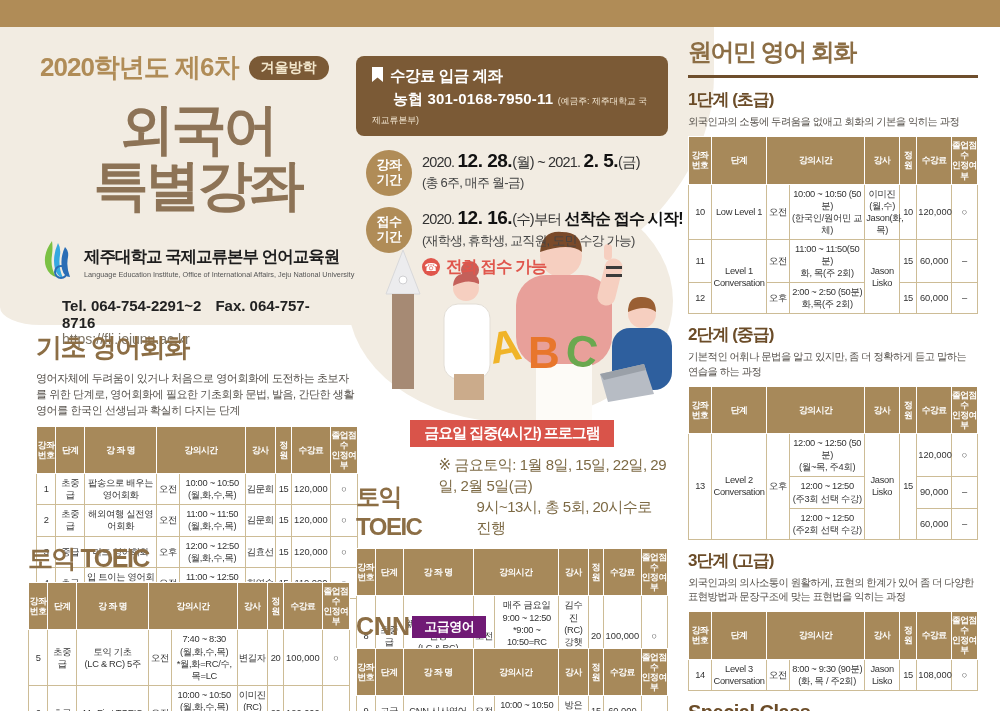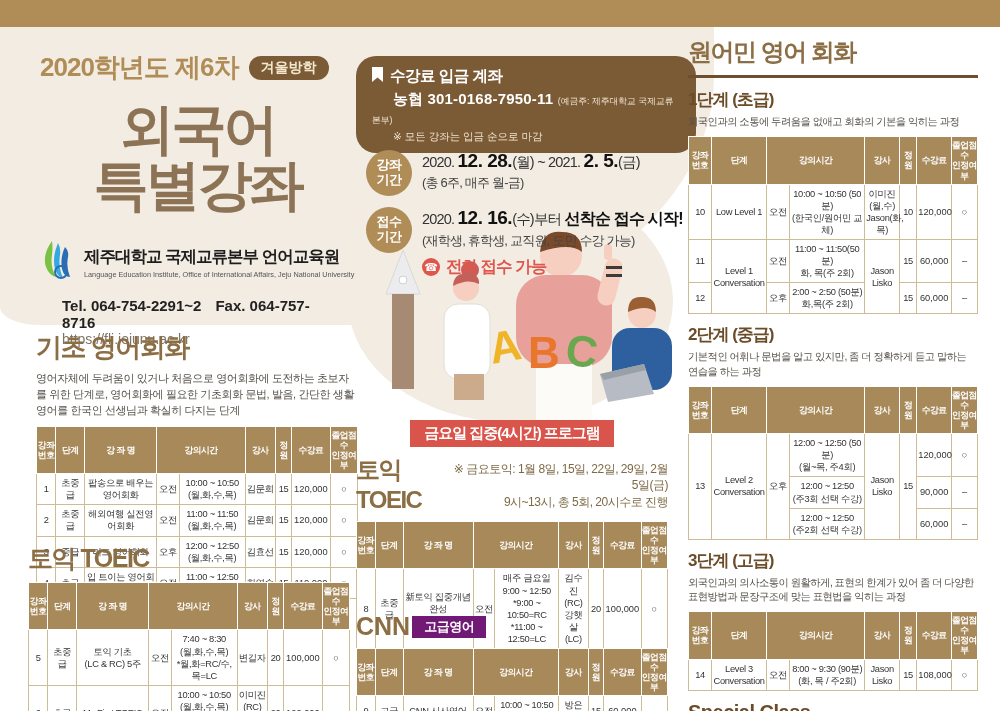--- a/index.html
+++ b/index.html
@@ -20,21 +20,21 @@
   .season-badge { background:#7b5a36; color:#f3e7cc; border-radius:16px; padding:3px 12px; font-size:14px; font-weight:700; white-space:nowrap; }
   .main-title { text-align:center; font-size:55px; font-weight:800; color:#8d7356; line-height:1.02; letter-spacing:-3px; margin-top:16px; }
   .org-row { display:flex; align-items:center; gap:8px; margin-top:26px; }
   .org-kr { font-size:16.5px; font-weight:800; color:#1d1d1d; letter-spacing:-1px; }
   .org-en { font-size:7.3px; color:#555; margin-top:2px; }
   .tel-row { margin-top:12px; font-size:15px; font-weight:700; color:#222; padding-left:22px; }
   .tel-row span { margin-right:14px; }
   .url-row { font-size:14px; color:#7d7465; padding-left:22px; }
 
   
-  .acct { position:absolute; left:356px; top:56px; width:340px; background:#7b5a36; border-radius:20px; padding:10px 16px 9px; color:#fff; }
+  .acct { position:absolute; left:356px; top:56px; width:312px; background:#7b5a36; border-radius:8px; padding:10px 16px 9px; color:#fff; }
   .acct-title-row { display:flex; align-items:center; gap:7px; font-size:15.5px; font-weight:800; letter-spacing:-0.5px; }
   .acct-line { margin-top:3px; }
   .acct-bank { font-size:15px; font-weight:800; margin-left:21px; }
   .acct-num { font-size:15px; font-weight:800; letter-spacing:0.2px; }
   .acct-holder { font-size:8.8px; color:#f0e4cf; }
   .acct-note { font-size:10.5px; color:#f0e4cf; margin-top:3px; margin-left:21px; }
 
   
   .periods { position:absolute; left:366px; top:150px; width:302px; }
   .period-row { display:flex; gap:10px; margin-bottom:11px; }
@@ -67,21 +67,21 @@
   .sec-toeic { position:absolute; left:28px; top:542px; width:322px; }
   .sec-toeic .sec-title { font-size:25px; }
 
   
   .friday { position:absolute; left:356px; top:420px; width:312px; }
   .banner-wrap { text-align:center; }
   .banner { display:inline-block; background:#d9544a; color:#fff; font-size:15px; font-weight:800;
             padding:4px 14px; letter-spacing:-1px; }
   .friday-head { display:flex; align-items:flex-end; justify-content:space-between; margin-top:7px; }
   .friday-head .sec-title { font-size:24px; }
-  .friday-note { font-size:12px; color:#7d6a45; line-height:1.4; letter-spacing:-0.5px; text-align:right; padding-bottom:3px; }
+  .friday-note { font-size:15px; color:#7d6a45; line-height:1.4; letter-spacing:-0.5px; text-align:left; padding-bottom:3px; }
 
   
   .cnn { position:absolute; left:356px; top:612px; width:312px; }
   .cnn-head { display:flex; align-items:center; gap:2px; }
   .cnn-head .sec-title { font-size:25px; letter-spacing:0; }
   .cnn-badge { background:#701a75; color:#fff; font-size:13px; font-weight:800; padding:2px 12px; letter-spacing:-0.5px; }
 
   
   .right-col { position:absolute; left:688px; top:36px; width:290px; }
   .right-title { font-size:24px; font-weight:800; color:#8c6e45; letter-spacing:-1.5px; }
@@ -180,21 +180,20 @@
           <path d="M0 0 H11 V15 L5.5 10.5 L0 15 Z" fill="#fff"></path>
         </svg>
     </span>
     <span>수강료 입금 계좌</span>
   </div>
   <div class="acct-line">
     <span class="acct-bank">농협</span>
     <span class="acct-num">301-0168-7950-11</span>
     <span class="acct-holder">(예금주: 제주대학교 국제교류본부)</span>
   </div>
-  <div class="acct-note">※ 모든 강좌는 입금 순으로 마감</div>
 </div>
 
 <div class="periods">
   <div class="period-row">
     <div class="period-badge">강좌
 기간</div>
     <div>
       <div class="pline">
         <span>2020.</span>
         <span class="big">12. 28.</span><span>(월)</span>

